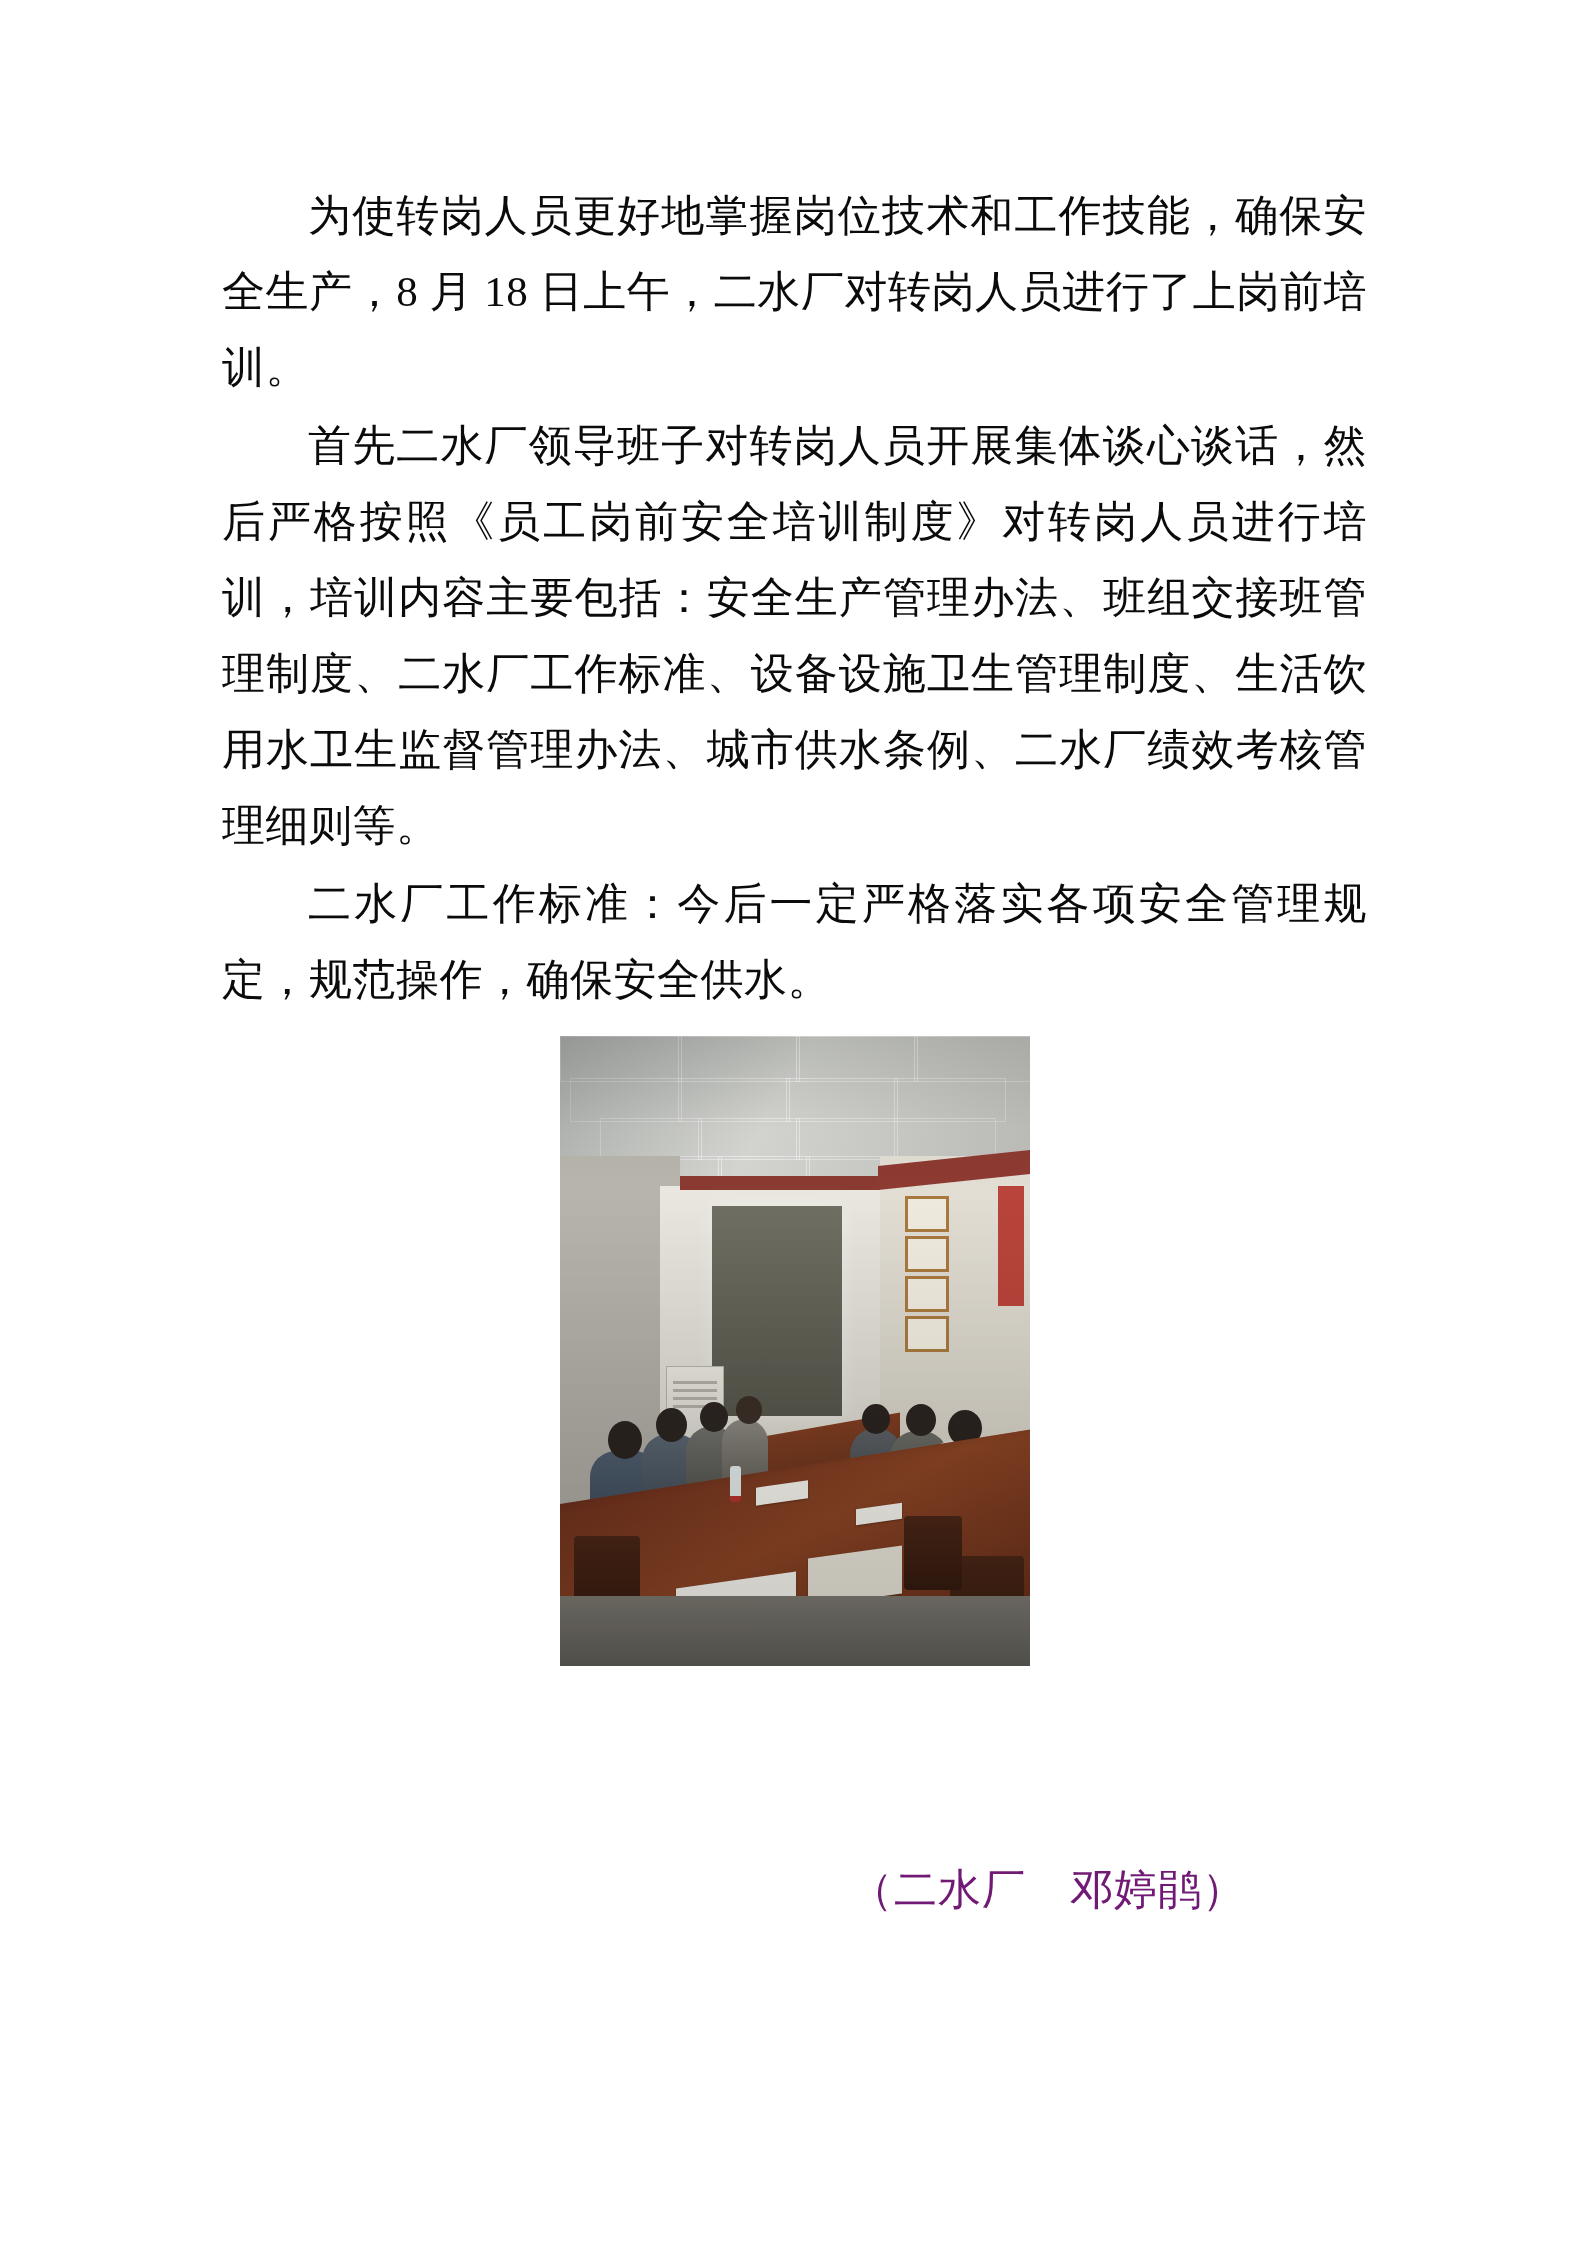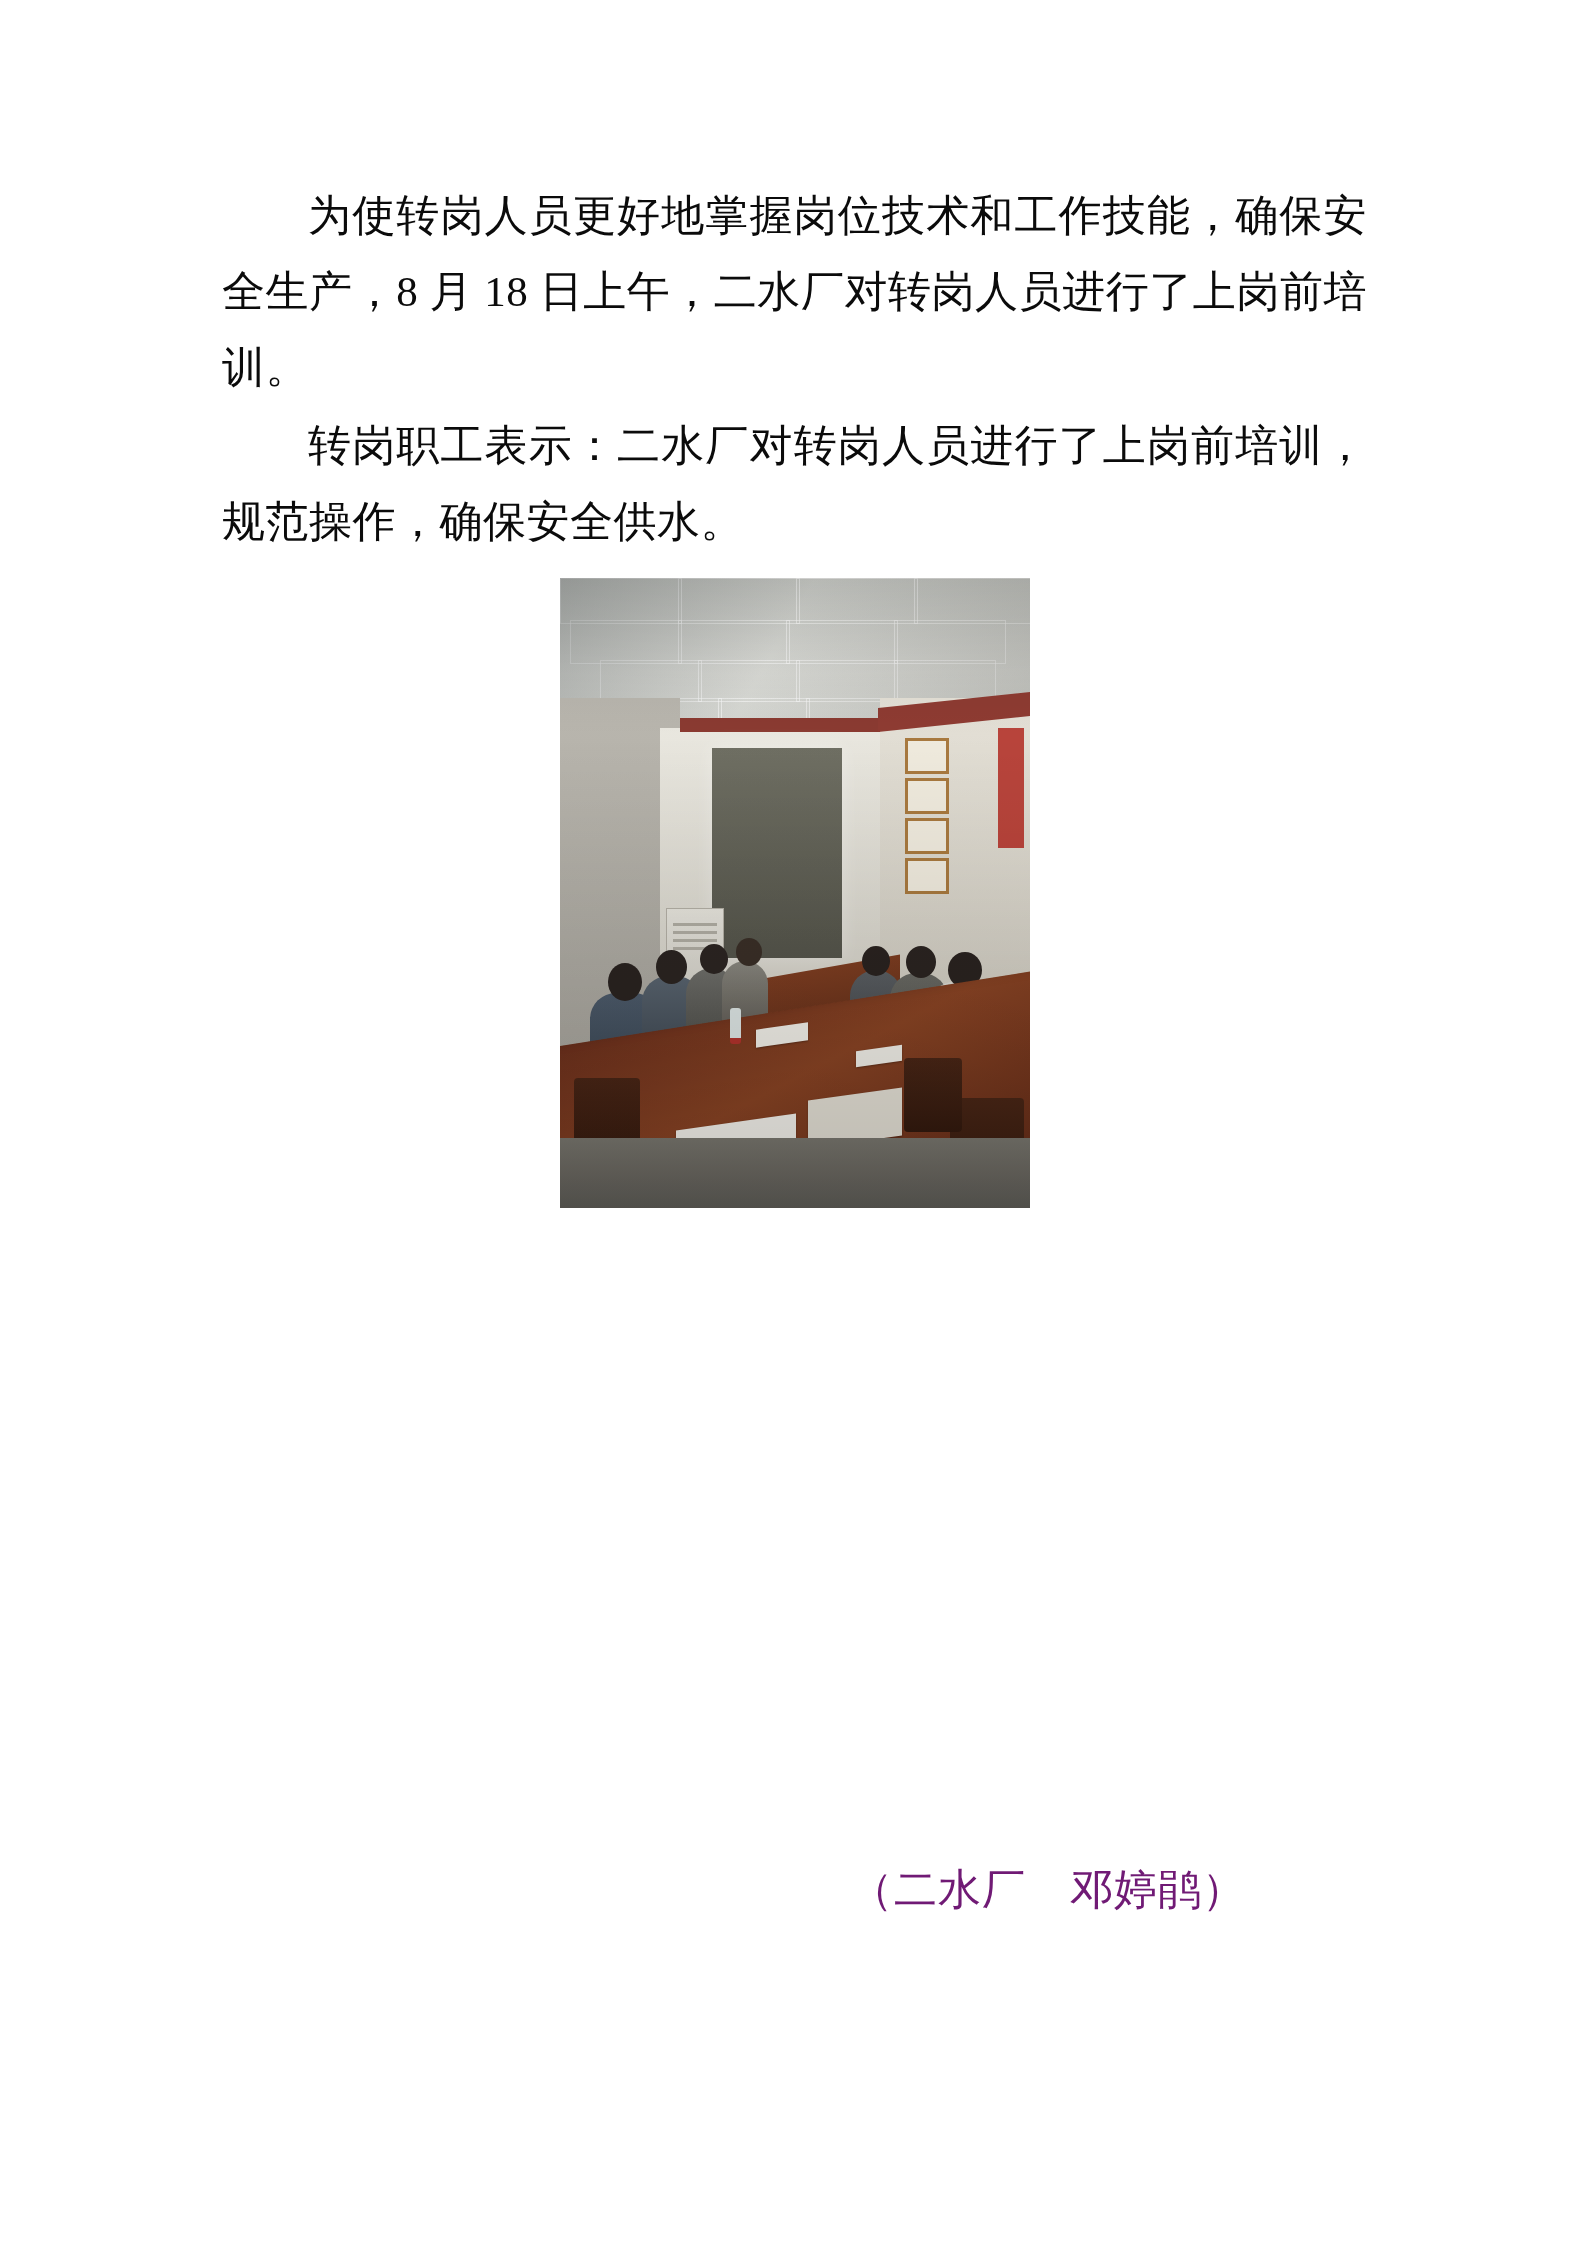--- a/index.html
+++ b/index.html
@@ -151,21 +151,22 @@
   }
 </style>
 </head>
 <body>
 
 <div class="page">
 
   <div class="doc-body">
 
     <p class="para">为使转岗人员更好地掌握岗位技术和工作技能，确保安全生产，8 月 18 日上午，二水厂对转岗人员进行了上岗前培训。</p>
-    <p class="para">转岗职工表示：二水厂对转岗人员进行了上岗前培训，规范操作，确保安全供水。</p>
+    <p class="para">首先二水厂领导班子对转岗人员开展集体谈心谈话，然后严格按照《员工岗前安全培训制度》对转岗人员进行培训，培训内容主要包括：安全生产管理办法、班组交接班管理制度、二水厂工作标准、设备设施卫生管理制度、生活饮用水卫生监督管理办法、城市供水条例、二水厂绩效考核管理细则等。</p>
+    <p class="para">二水厂工作标准：今后一定严格落实各项安全管理规定，规范操作，确保安全供水。</p>
 
     <div class="photo-wrap">
       <div class="photo">
 
         <div class="ph-ceiling">
           <div class="tile" style="left:0;top:0;width:120px;height:44px;"></div>
           <div class="tile" style="left:118px;top:0;width:120px;height:44px;"></div>
           <div class="tile" style="left:236px;top:0;width:120px;height:44px;"></div>
           <div class="tile" style="left:354px;top:0;width:120px;height:44px;"></div>
           <div class="tile" style="left:10px;top:42px;width:110px;height:42px;"></div>

